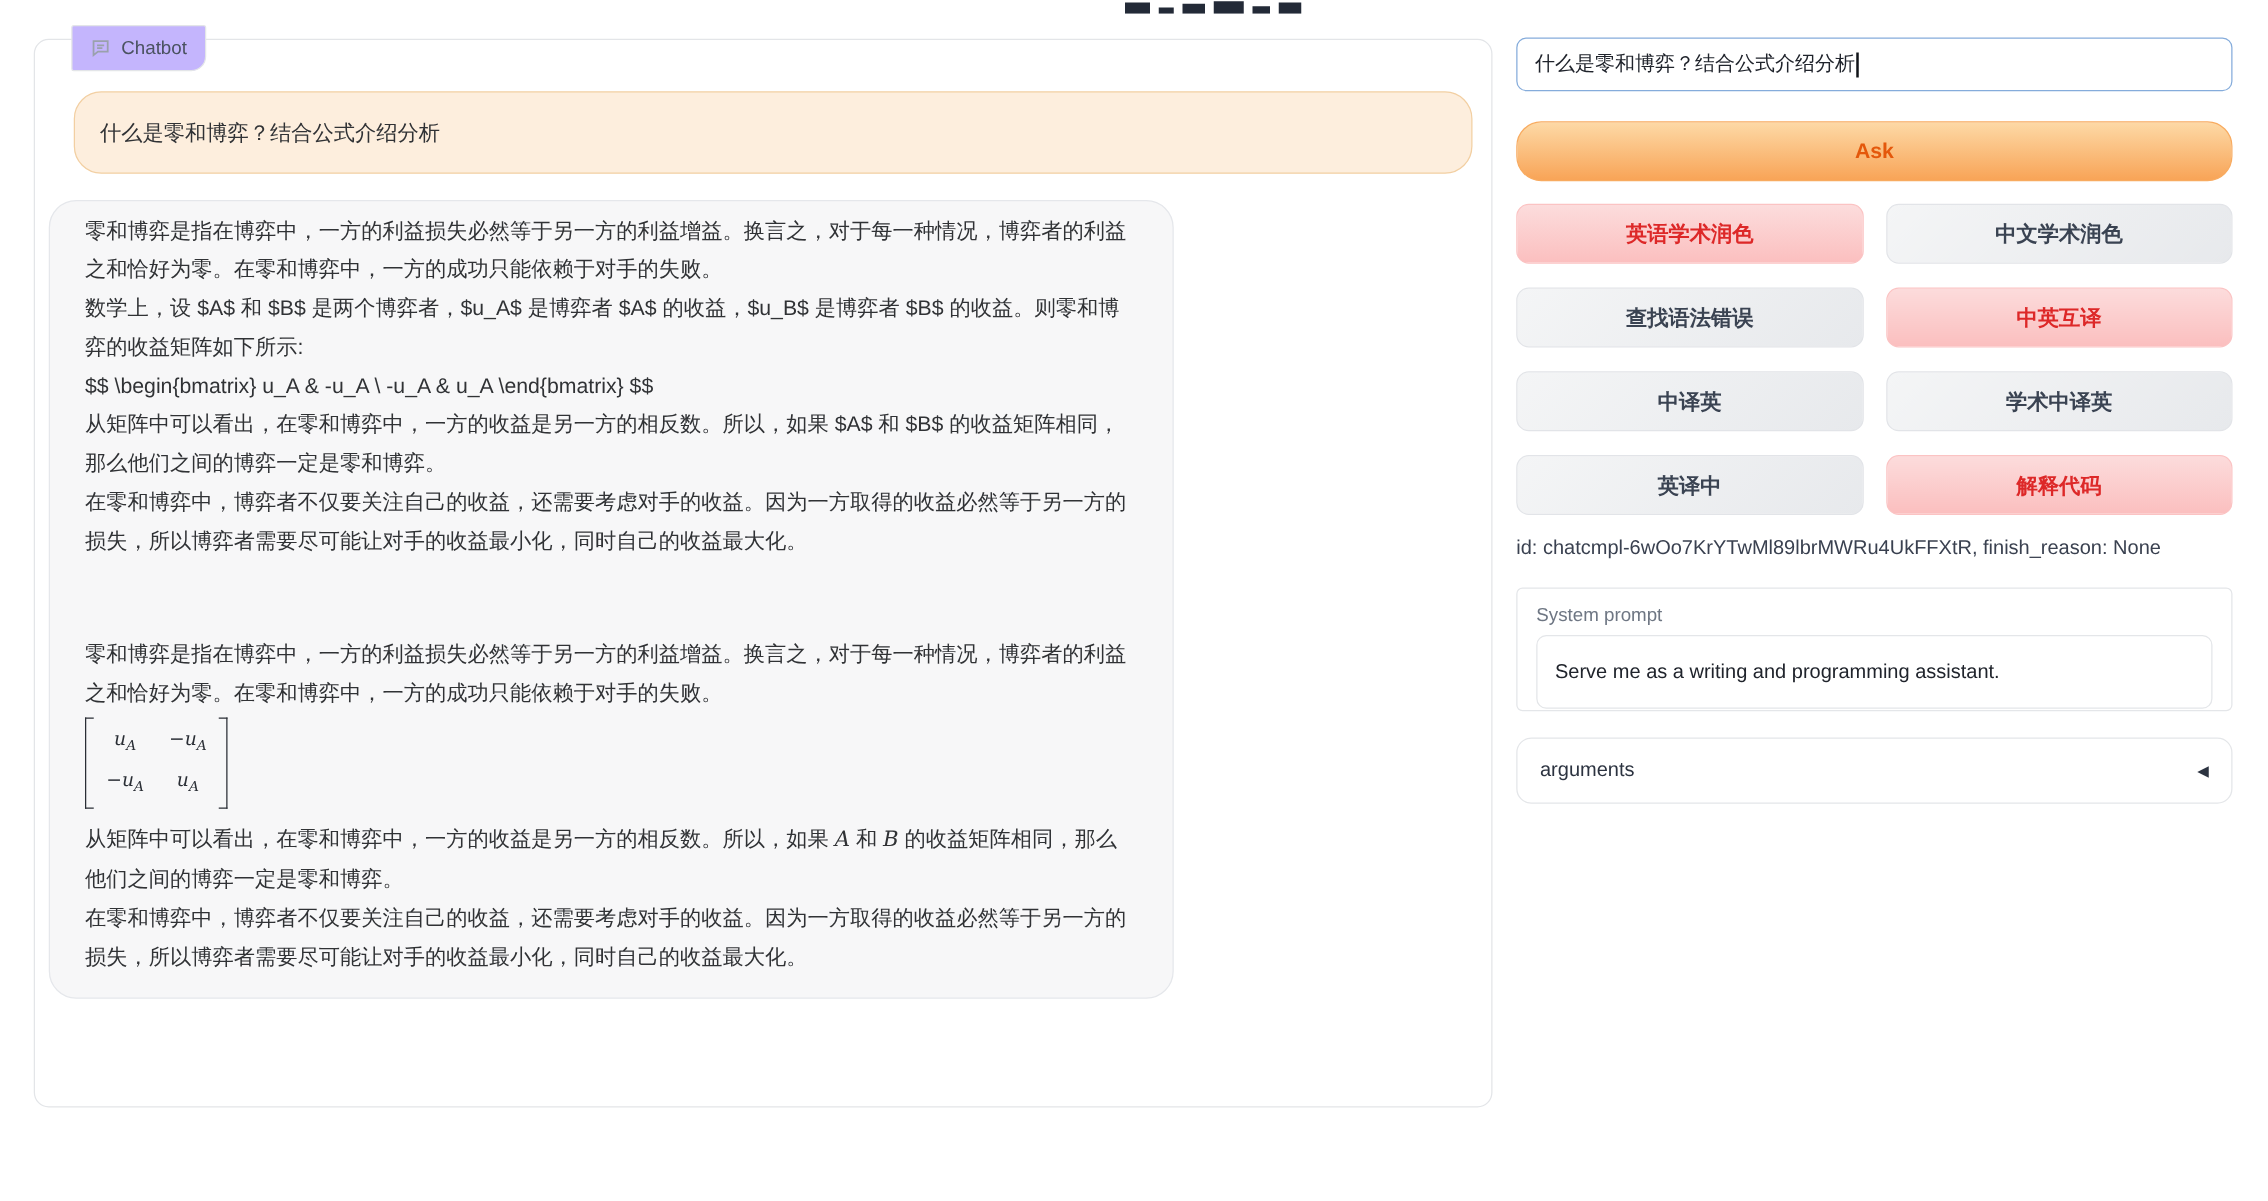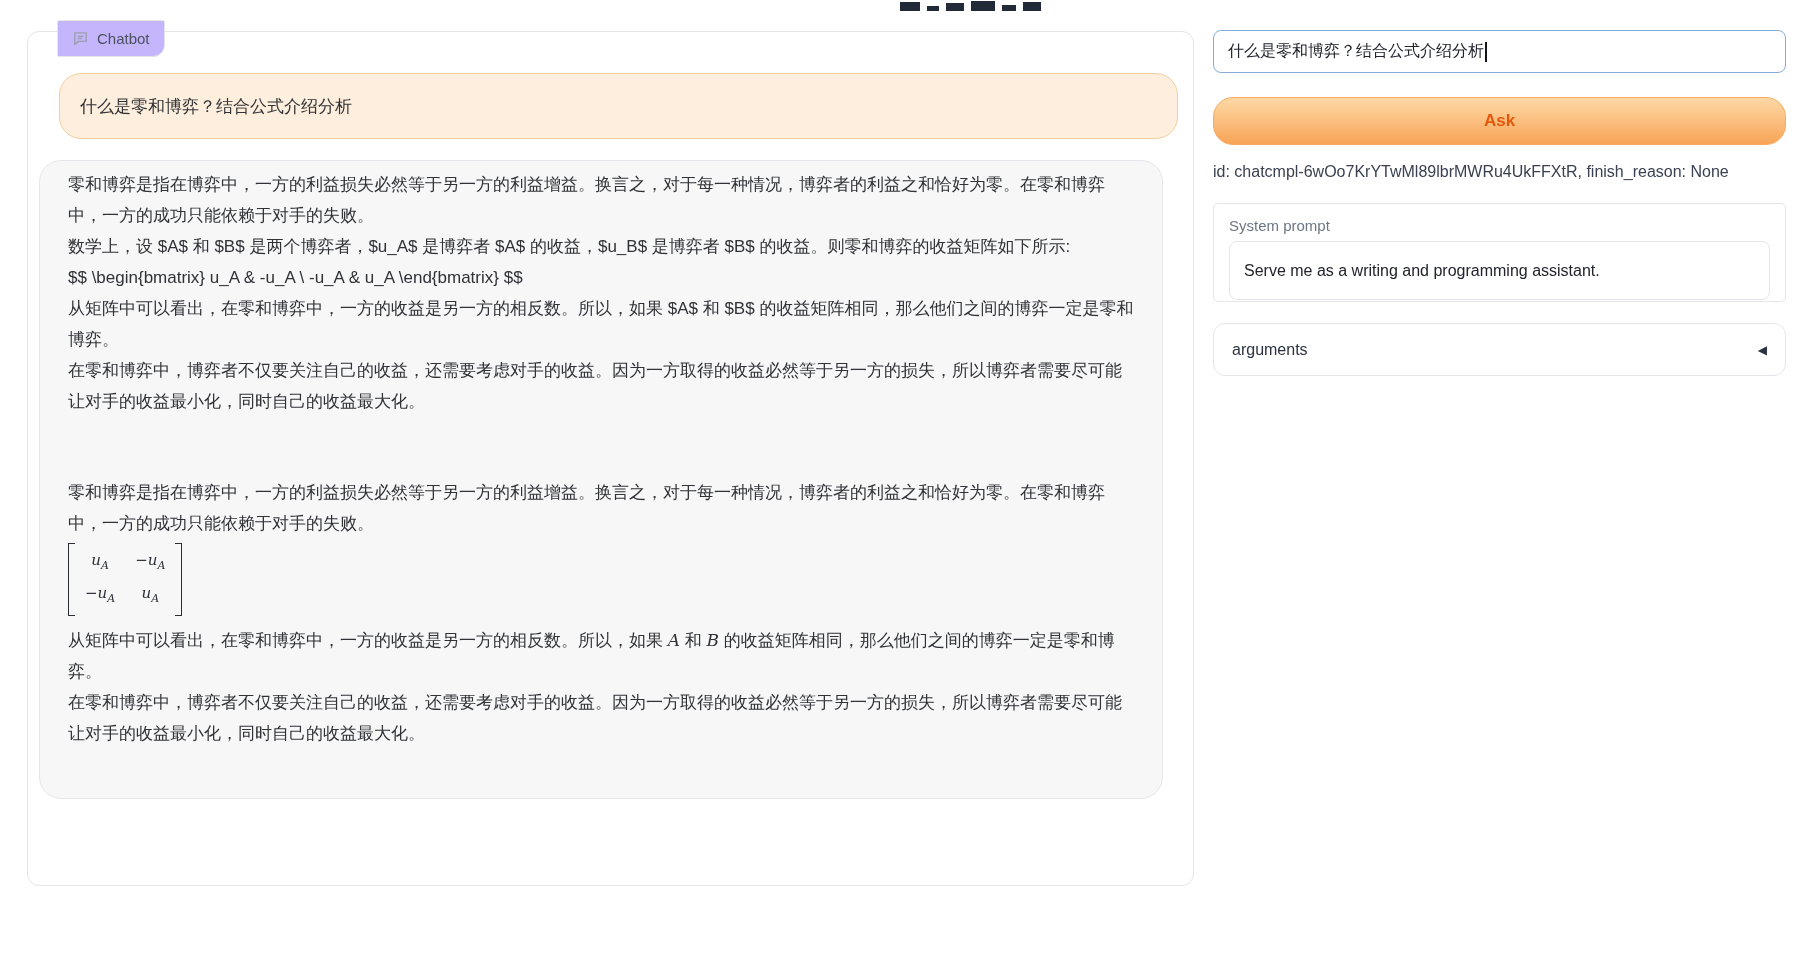--- a/index.html
+++ b/index.html
@@ -17,21 +17,21 @@
   .chat-tab { position:absolute; left:25px; top:20px; height:37px; padding:0 14px;
               background:#c4b5fd; border:1px solid #e3e5e8; border-radius:2px 2px 12px 2px;
               display:flex; align-items:center; gap:8px; z-index:3;margin-left:32px; }
   .chat-tab span { font-size:15px; color:#4a5260; }
 
   .user-bubble { position:absolute; left:31px; top:41px; right:15px; height:66px;
                  background:#fdeedd; border:1px solid #f2cfa2; border-radius:22px;
                  display:flex; align-items:center; padding:0 20px;
                  font-size:17px; color:#303235; }
 
-  .bot-bubble { position:absolute; left:11px; top:128px; width:1124px; height:639px;
+  .bot-bubble { position:absolute; left:11px; top:128px; width:900px; height:639px;
                 background:#f7f7f8; border:1px solid #e5e7eb; border-radius:22px;
                 padding:8px 28px; font-size:17px; line-height:31px; color:#303235;
                 overflow:hidden; }
   .bot-bubble p { margin:0; }
   .block-rendered { margin-top:60px; }
 
   .math { font-family:"DejaVu Serif", serif; font-style:italic; }
   .math sub, .mx sub { font-size:11px; font-style:italic; }
 
   .mx-wrap { margin:4px 0; line-height:normal; }
@@ -139,20 +139,30 @@
 
 <aside class="right-col">
 
   <div class="question-box">
     <span>什么是零和博弈？结合公式介绍分析</span>
     <span class="cursor"></span>
   </div>
 
   <button class="ask-btn">Ask</button>
 
+  <div class="btn-grid">
+      <button class="qbtn pink">英语学术润色</button>
+      <button class="qbtn grey">中文学术润色</button>
+      <button class="qbtn grey">查找语法错误</button>
+      <button class="qbtn pink">中英互译</button>
+      <button class="qbtn grey">中译英</button>
+      <button class="qbtn grey">学术中译英</button>
+      <button class="qbtn grey">英译中</button>
+      <button class="qbtn pink">解释代码</button>
+    </div>
 
   <div class="status-line">id: chatcmpl-6wOo7KrYTwMl89lbrMWRu4UkFFXtR, finish_reason: None</div>
 
   <div class="sys-card">
     <div class="sys-label">System prompt</div>
     <div class="sys-input">
       <span>Serve me as a writing and programming assistant.</span>
     </div>
   </div>
 

